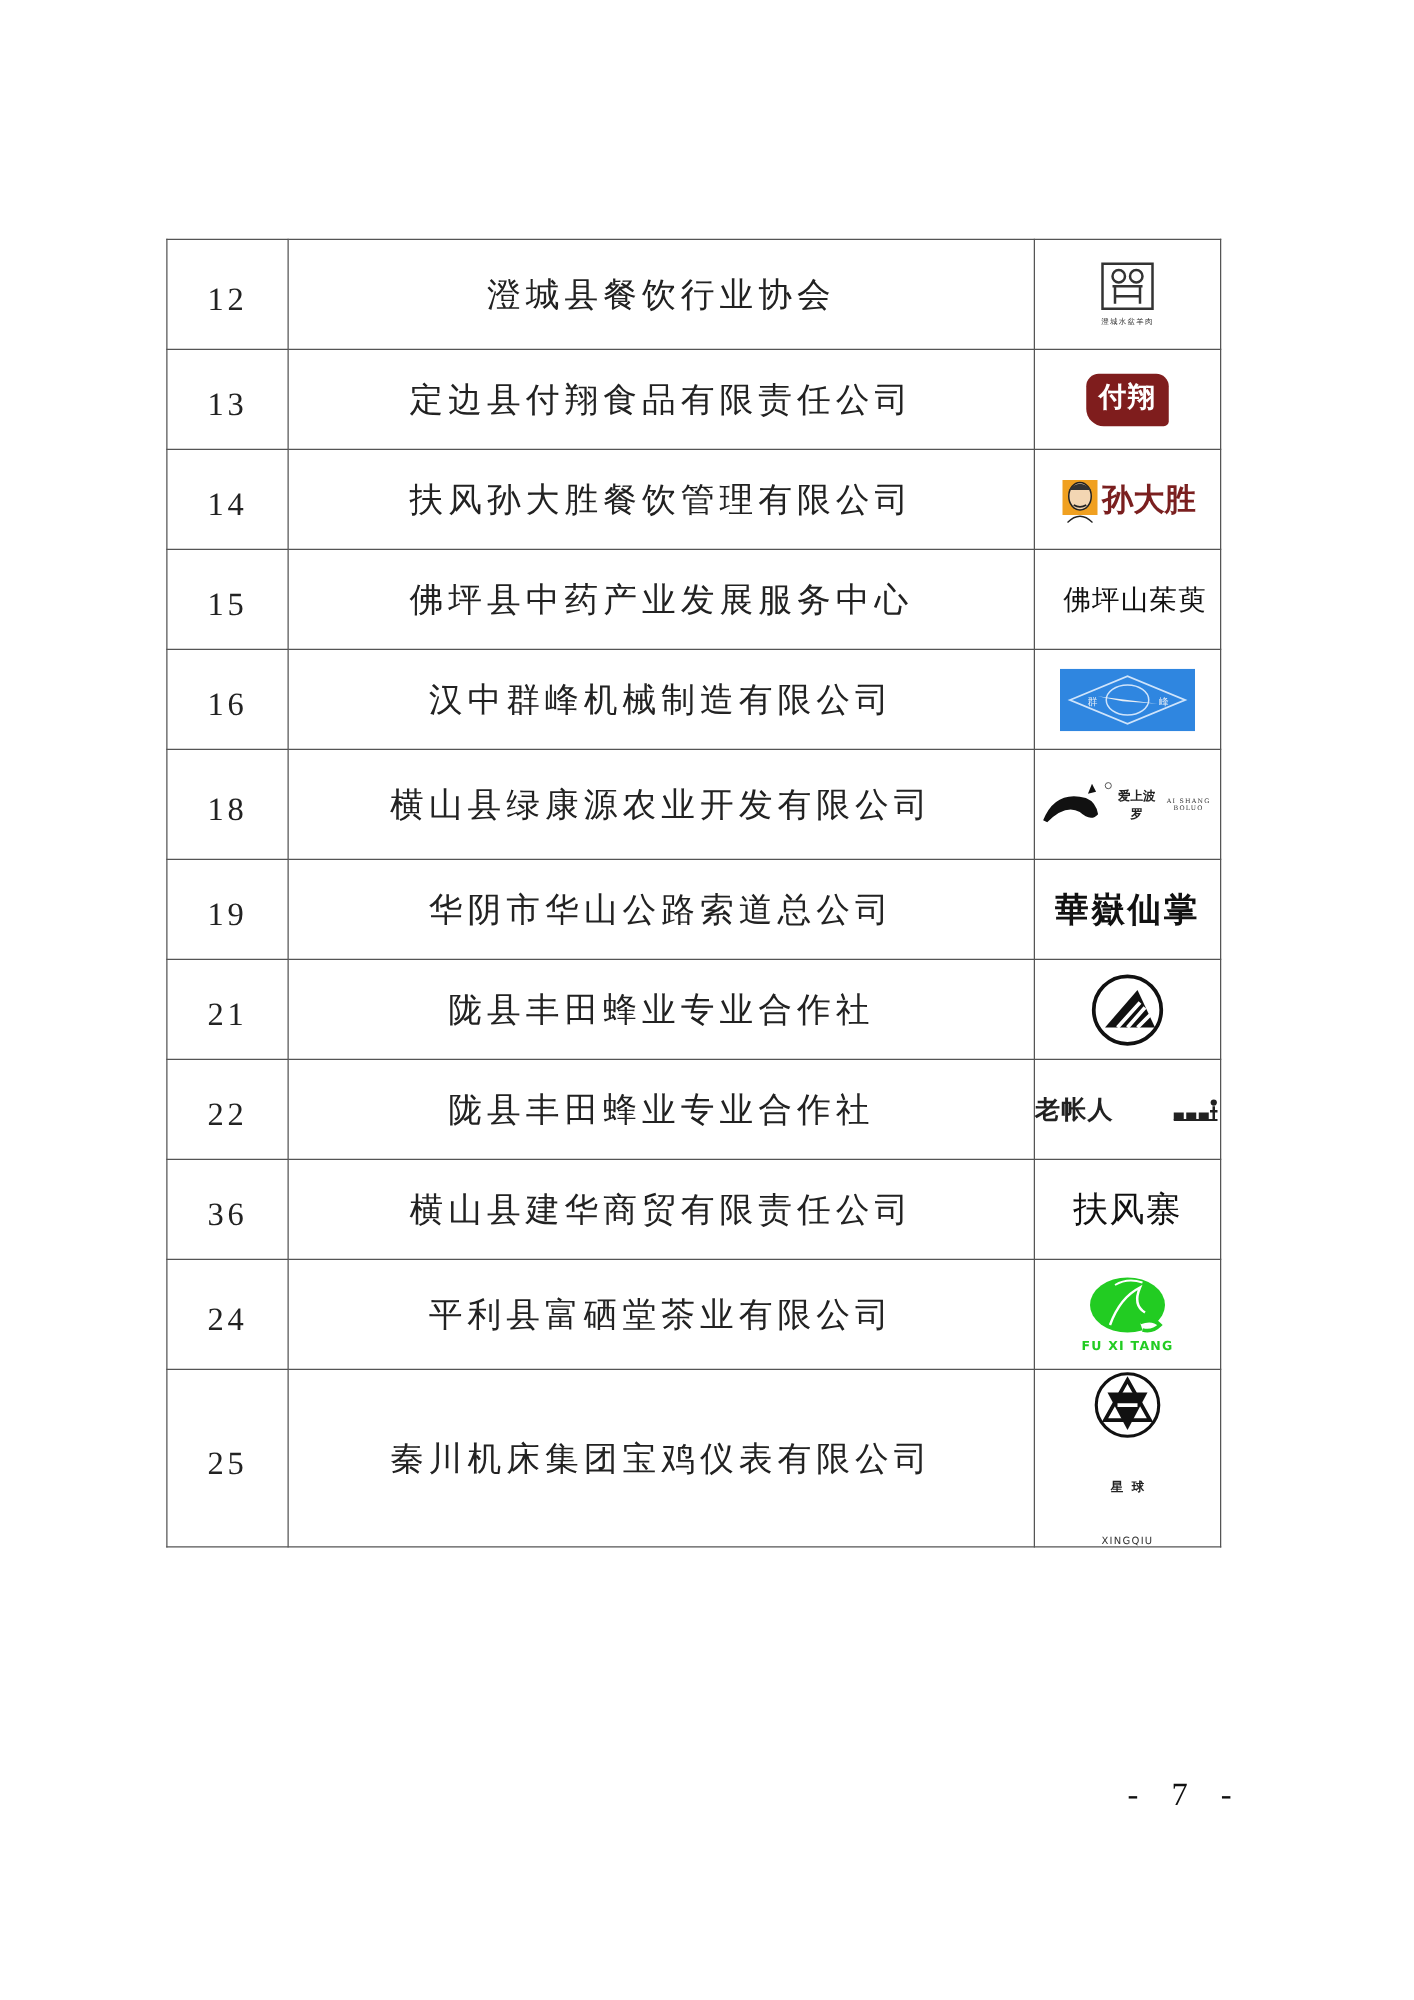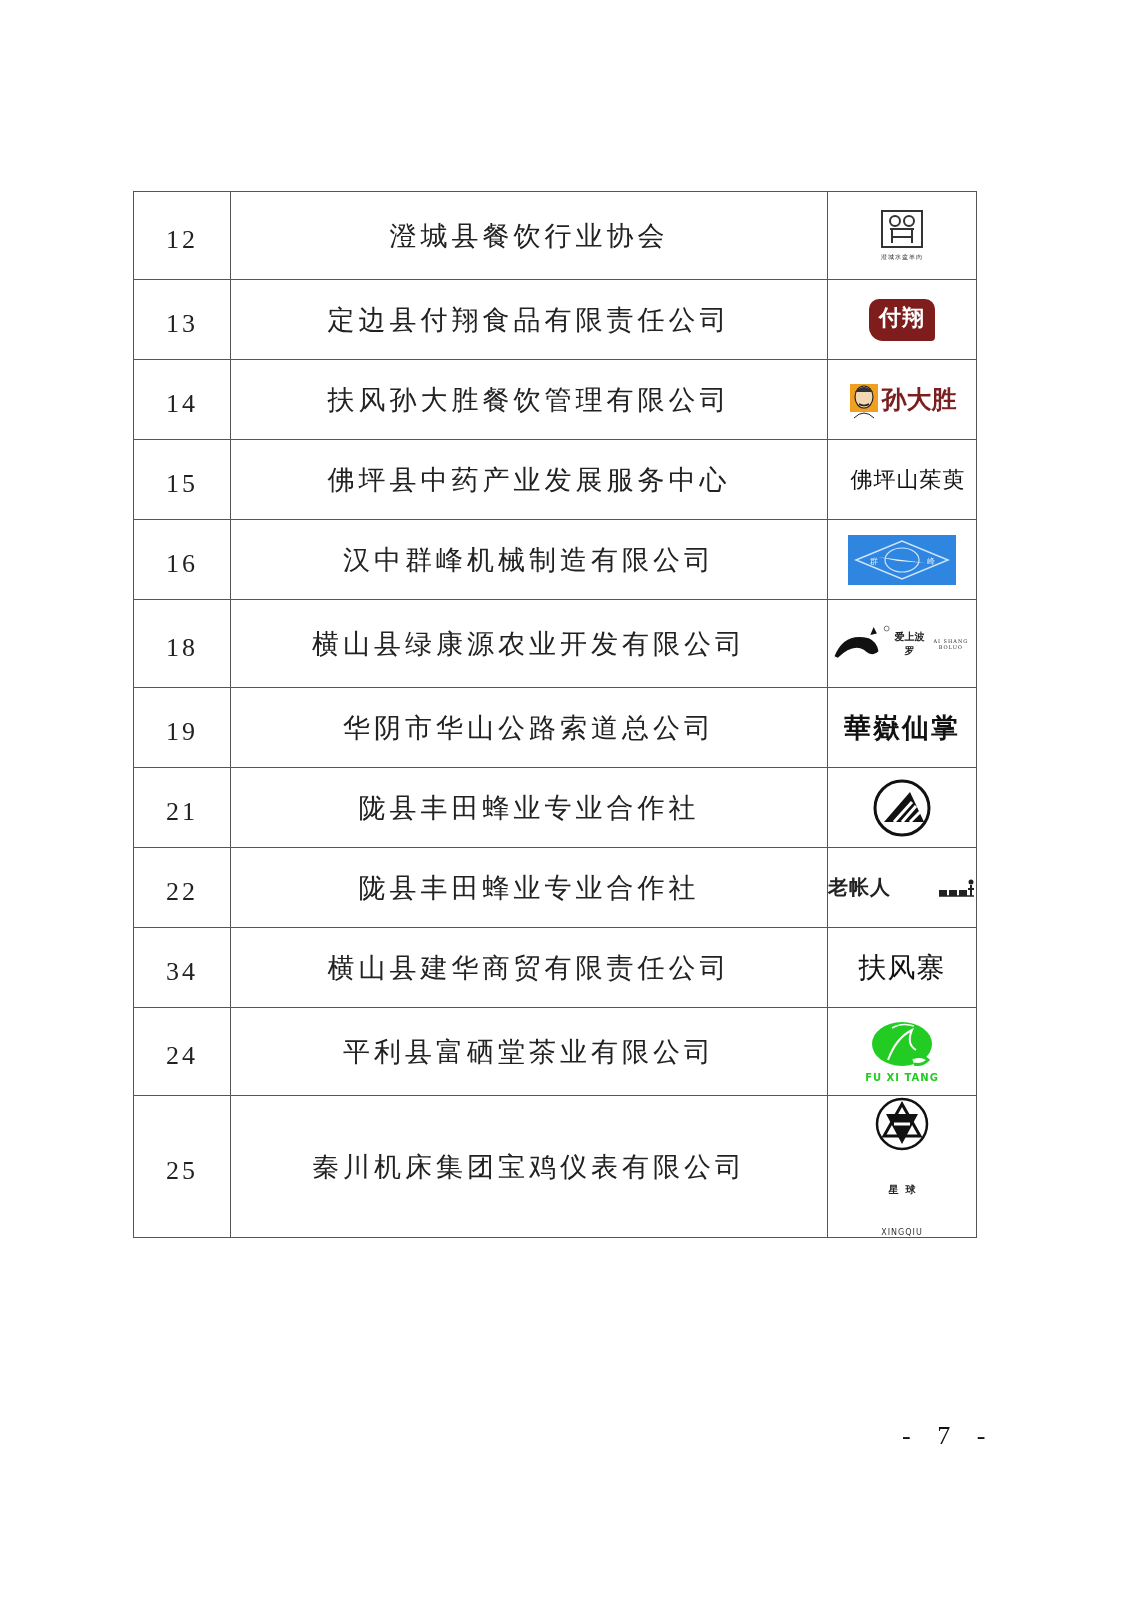--- a/index.html
+++ b/index.html
@@ -151,21 +151,21 @@
             <rect x="21" y="12" width="8" height="6" fill="#222"></rect>
             <path d="M1 18 H36" stroke="#222" stroke-width="1.5"></path>
             <circle cx="33" cy="4" r="2.5" fill="#222"></circle>
             <path d="M33 7 V18 M30 11 H36" stroke="#222" stroke-width="2"></path>
           </svg>
         </div>
       </td>
     </tr>
 
     <tr style="height:80px">
-      <td class="c-no"><span>34</span></td>
+      <td class="c-no"><span>36</span></td>
       <td class="c-name">横山县建华商贸有限责任公司</td>
       <td class="c-logo">
         <div class="logo-wrap">
             <span class="lg-text" style="font-size:28px;letter-spacing:1px;">扶风寨</span>
           </div>
       </td>
     </tr>
 
     <tr style="height:88px">
       <td class="c-no"><span>24</span></td>

